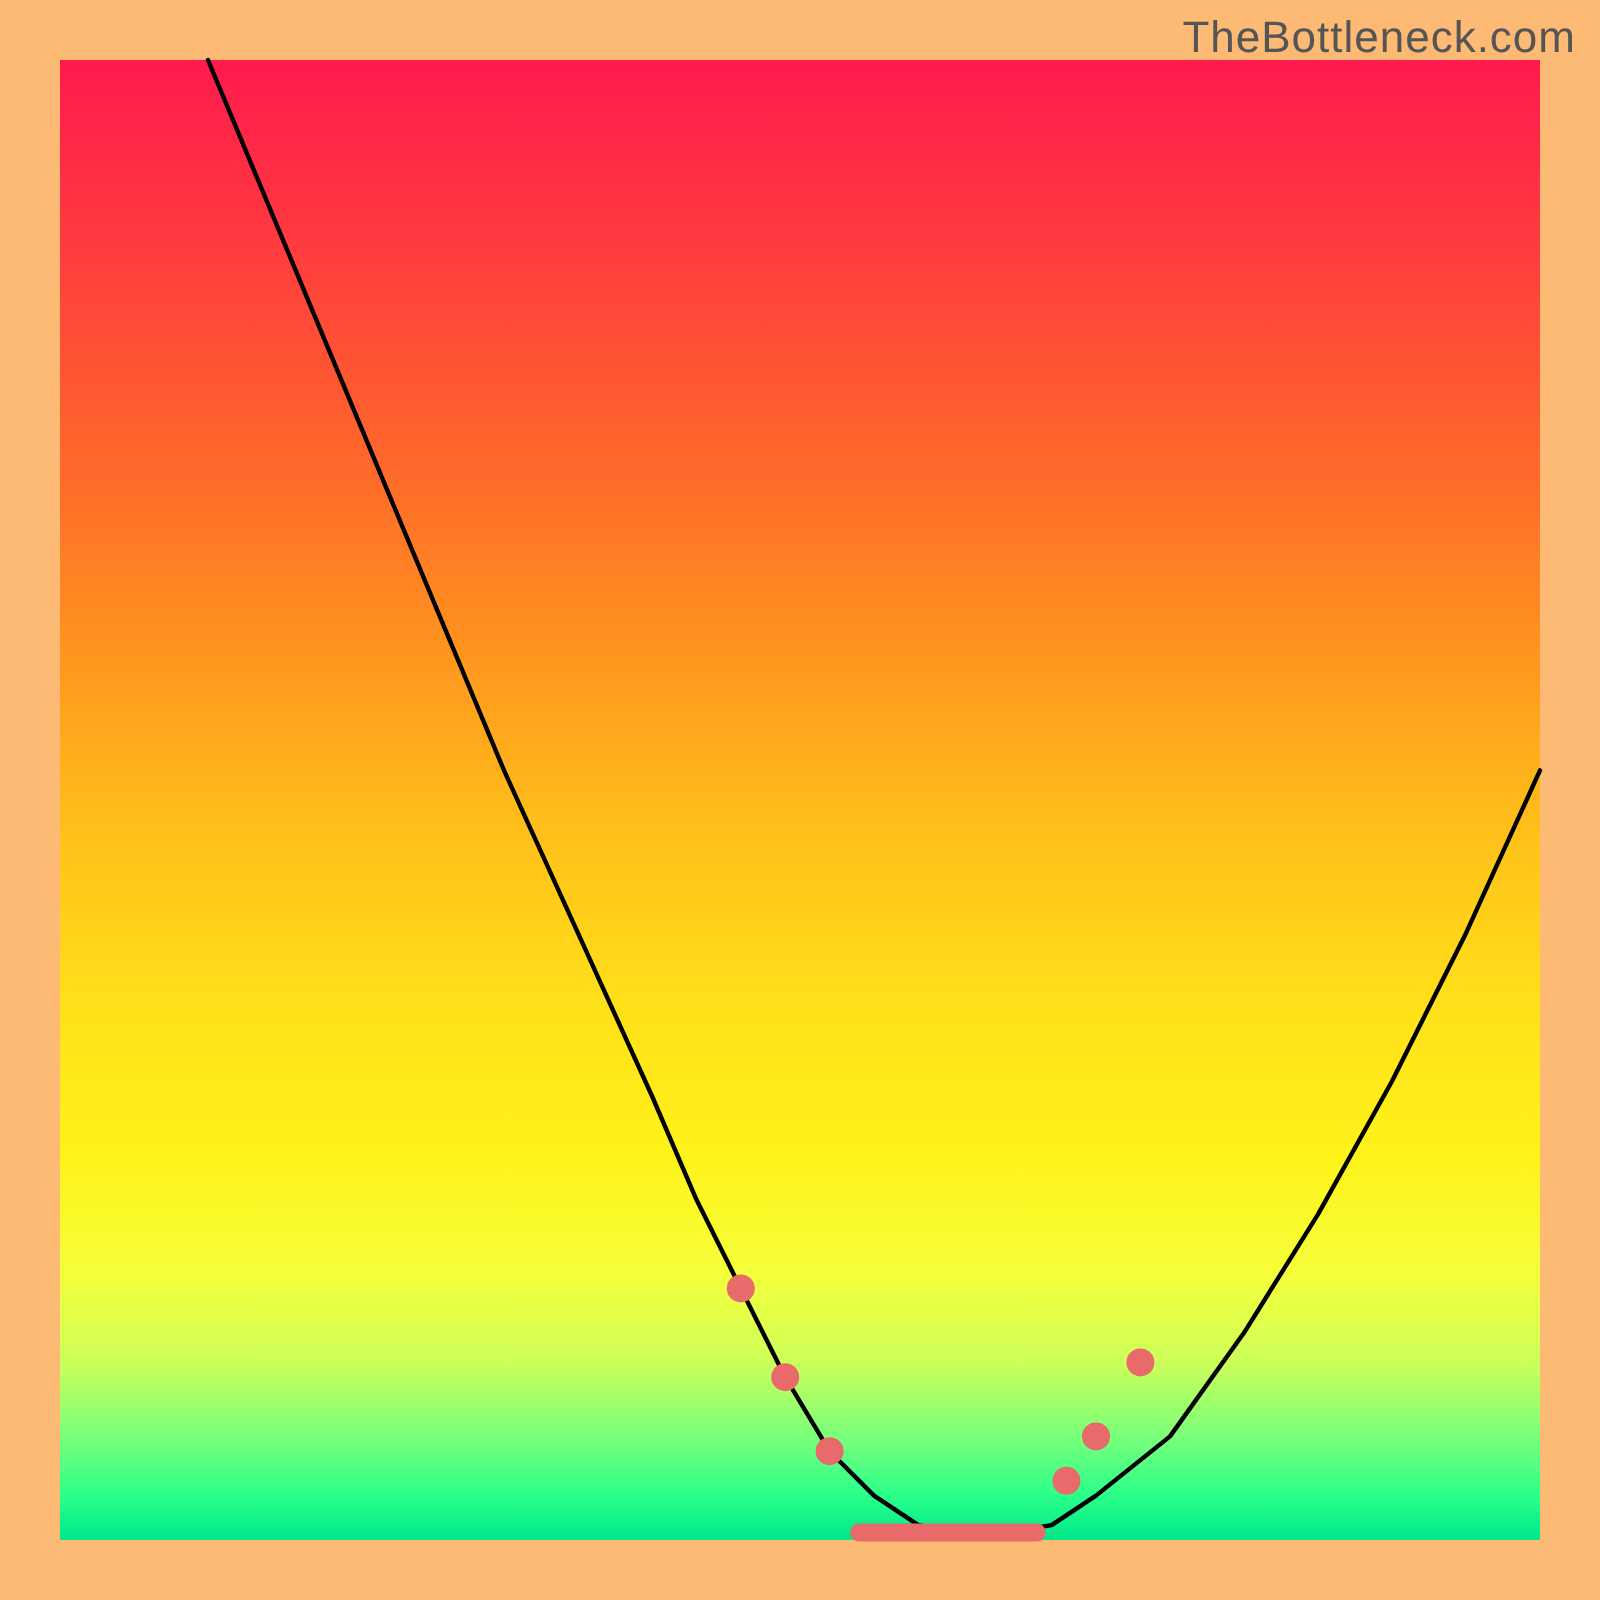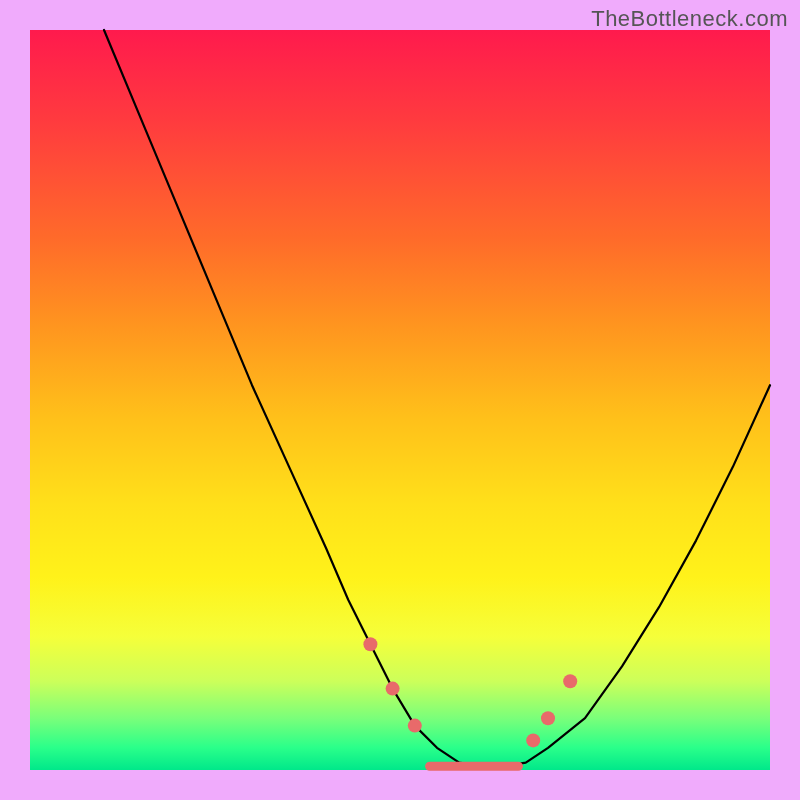--- a/index.html
+++ b/index.html
@@ -8,21 +8,21 @@
     width: 800px;
     height: 800px;
     overflow: hidden;
     background: #000;
     font-family: Arial, Helvetica, sans-serif;
   }
   .frame {
     position: relative;
     width: 800px;
     height: 800px;
-    background: #f0abfc;
+    background: #fdba74;
   }
   .plot-area {
     position: absolute;
     left: 30px;
     top: 30px;
     width: 740px;
     height: 740px;
     background: linear-gradient(
       to bottom,
       #ff1a4d 0%,

